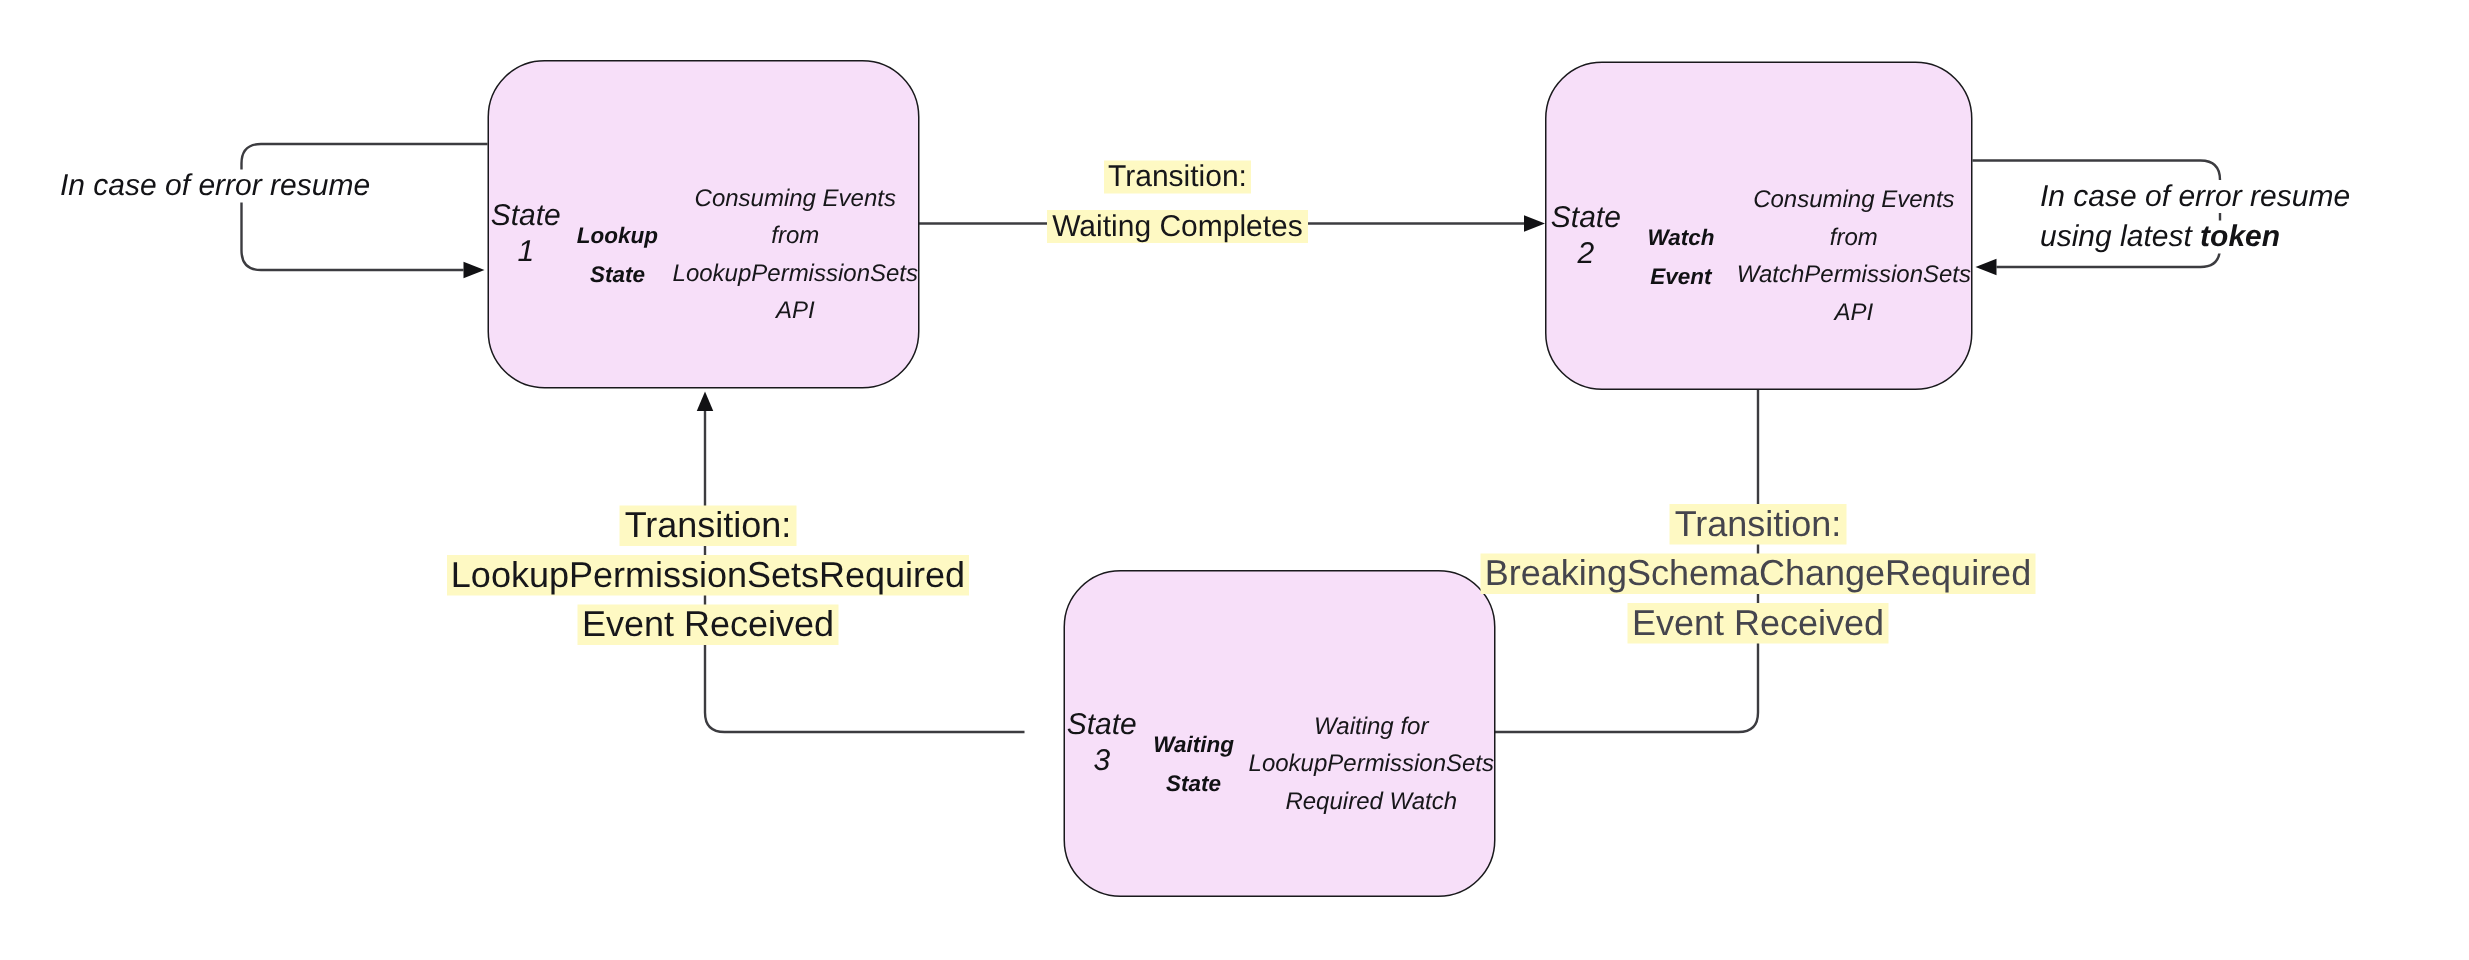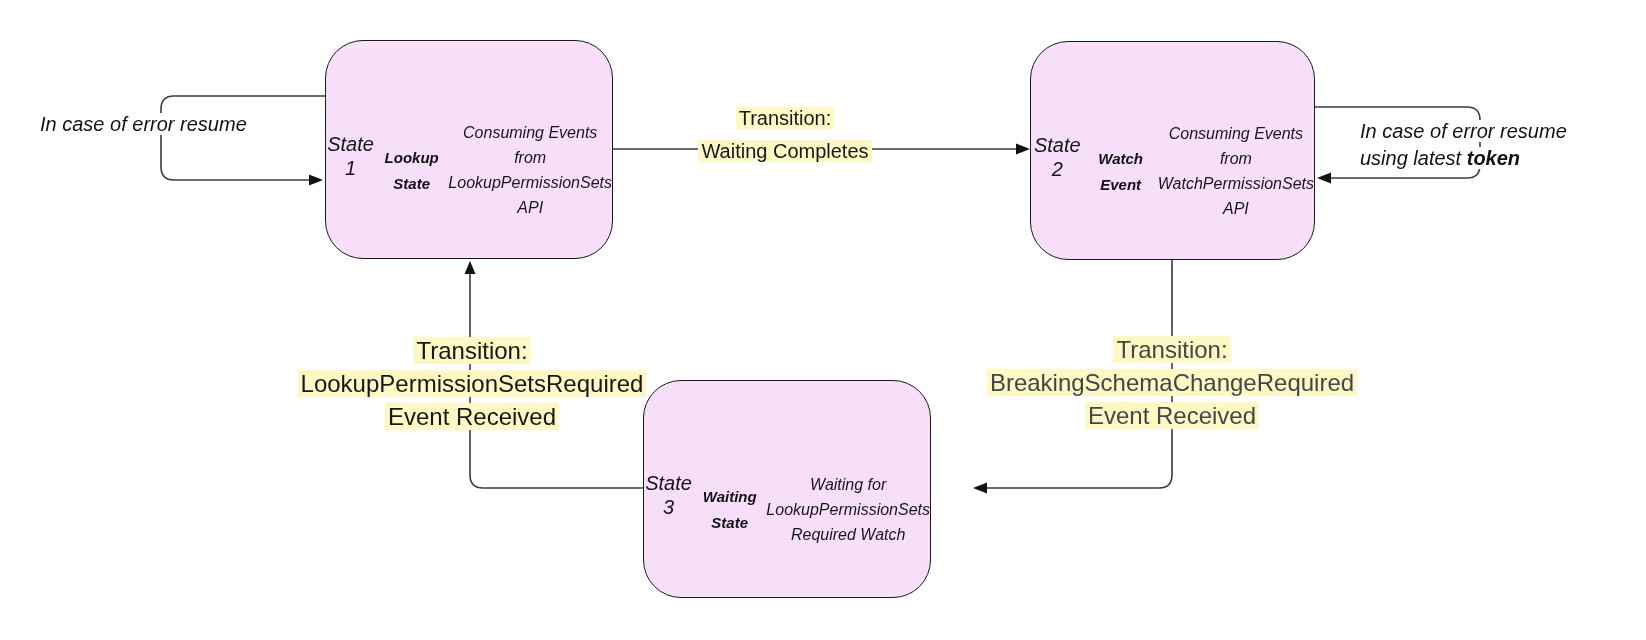--- a/index.html
+++ b/index.html
@@ -74,21 +74,21 @@
     color: #131316;
     white-space: nowrap;
   }
   .loop-text .wbg {
     background: #ffffff;
     padding: 0 2px;
   }
   .loop-text b { font-weight: 700; }
   #s1 { left: 325px; top: 40px;  width: 288px; height: 219px; }
   #s2 { left: 1030px; top: 41px; width: 285px; height: 219px; }
-  #s3 { left: 643px; top: 380px; width: 288px; height: 218px; }
+  #s3 { left: 709px; top: 380px; width: 288px; height: 218px; }
   #label-1-2 { left: 635px;  top: 102px; width: 300px; }
   #label-3-1 { left: 282px;  top: 334px; width: 380px; }
   #label-2-3 { left: 982px;  top: 333px; width: 380px; }
   #loop-text-1 { left: 38px;   top: 111px; }
   #loop-text-2 { left: 1358px; top: 118px; }
 </style>
 </head>
 <body>
 
 <div class="canvas">

